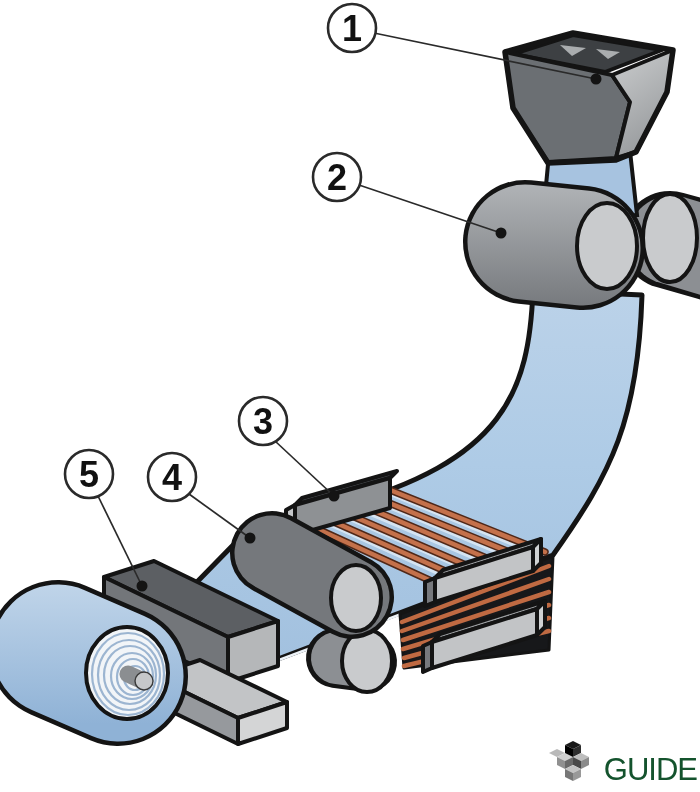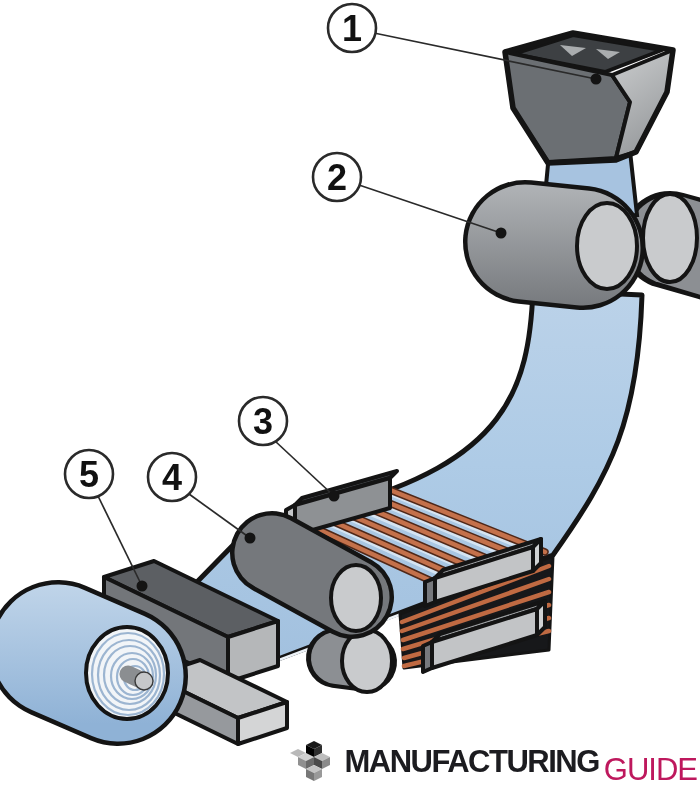--- a/index.html
+++ b/index.html
@@ -28,21 +28,21 @@
   .ring{fill:none;stroke:#9cb5d1;stroke-width:2.2;}
   .leader{stroke:#2a2a2a;stroke-width:1.7;fill:none;}
   .leader-dot{fill:#141414;}
   .callout-circle{fill:#ffffff;stroke:#2a2a2a;stroke-width:2.6;}
   .callout-num{font:bold 36px "Liberation Sans",sans-serif;fill:#111;text-anchor:middle;}
   
   .logo{position:absolute;right:3px;bottom:4px;display:flex;align-items:center;gap:5px;}
   .logo-bold{font-family:"Liberation Sans",sans-serif;font-weight:800;font-size:31px;
              letter-spacing:-1.5px;color:#1c1c20;}
   .logo-light{font-family:"Liberation Sans",sans-serif;font-weight:400;font-size:31px;
-              letter-spacing:-1px;color:#be185d;margin-top:16px;}
+              letter-spacing:-1px;color:#14532d;margin-top:16px;}
 </style>
 </head>
 <body>
 
 <div class="stage">
 <svg width="700" height="792" viewBox="0 0 700 792">
   <defs>
     <linearGradient id="sheetGrad" x1="0" y1="150" x2="0" y2="720" gradientUnits="userSpaceOnUse">
       <stop offset="0" stop-color="#c6d8eb"></stop>
       <stop offset="0.55" stop-color="#aecbe6"></stop>
@@ -227,16 +227,15 @@
     <polygon points="26,2 34,6 26,10 18,6" fill="#1a1a1a"></polygon>
     <polygon points="18,6 26,10 26,18 18,14" fill="#000000"></polygon>
     <polygon points="26,10 34,6 34,14 26,18" fill="#2e2e2e"></polygon>
     <polygon points="34,14 42,18 34,22 26,18" fill="#bdbdbd"></polygon>
     <polygon points="26,18 34,22 34,30 26,26" fill="#4a4a4a"></polygon>
     <polygon points="34,22 42,18 42,26 34,30" fill="#8b8b8b"></polygon>
     <polygon points="26,26 34,30 26,34 18,30" fill="#c4c4c4"></polygon>
     <polygon points="18,30 26,34 26,42 18,38" fill="#777777"></polygon>
     <polygon points="26,34 34,30 34,38 26,42" fill="#999999"></polygon>
   </svg>
-  <span class="logo-bold">MANUFACTURING</span>
       <span class="logo-light">GUIDE</span>
 </div>
 </div>
 
 </body></html>

